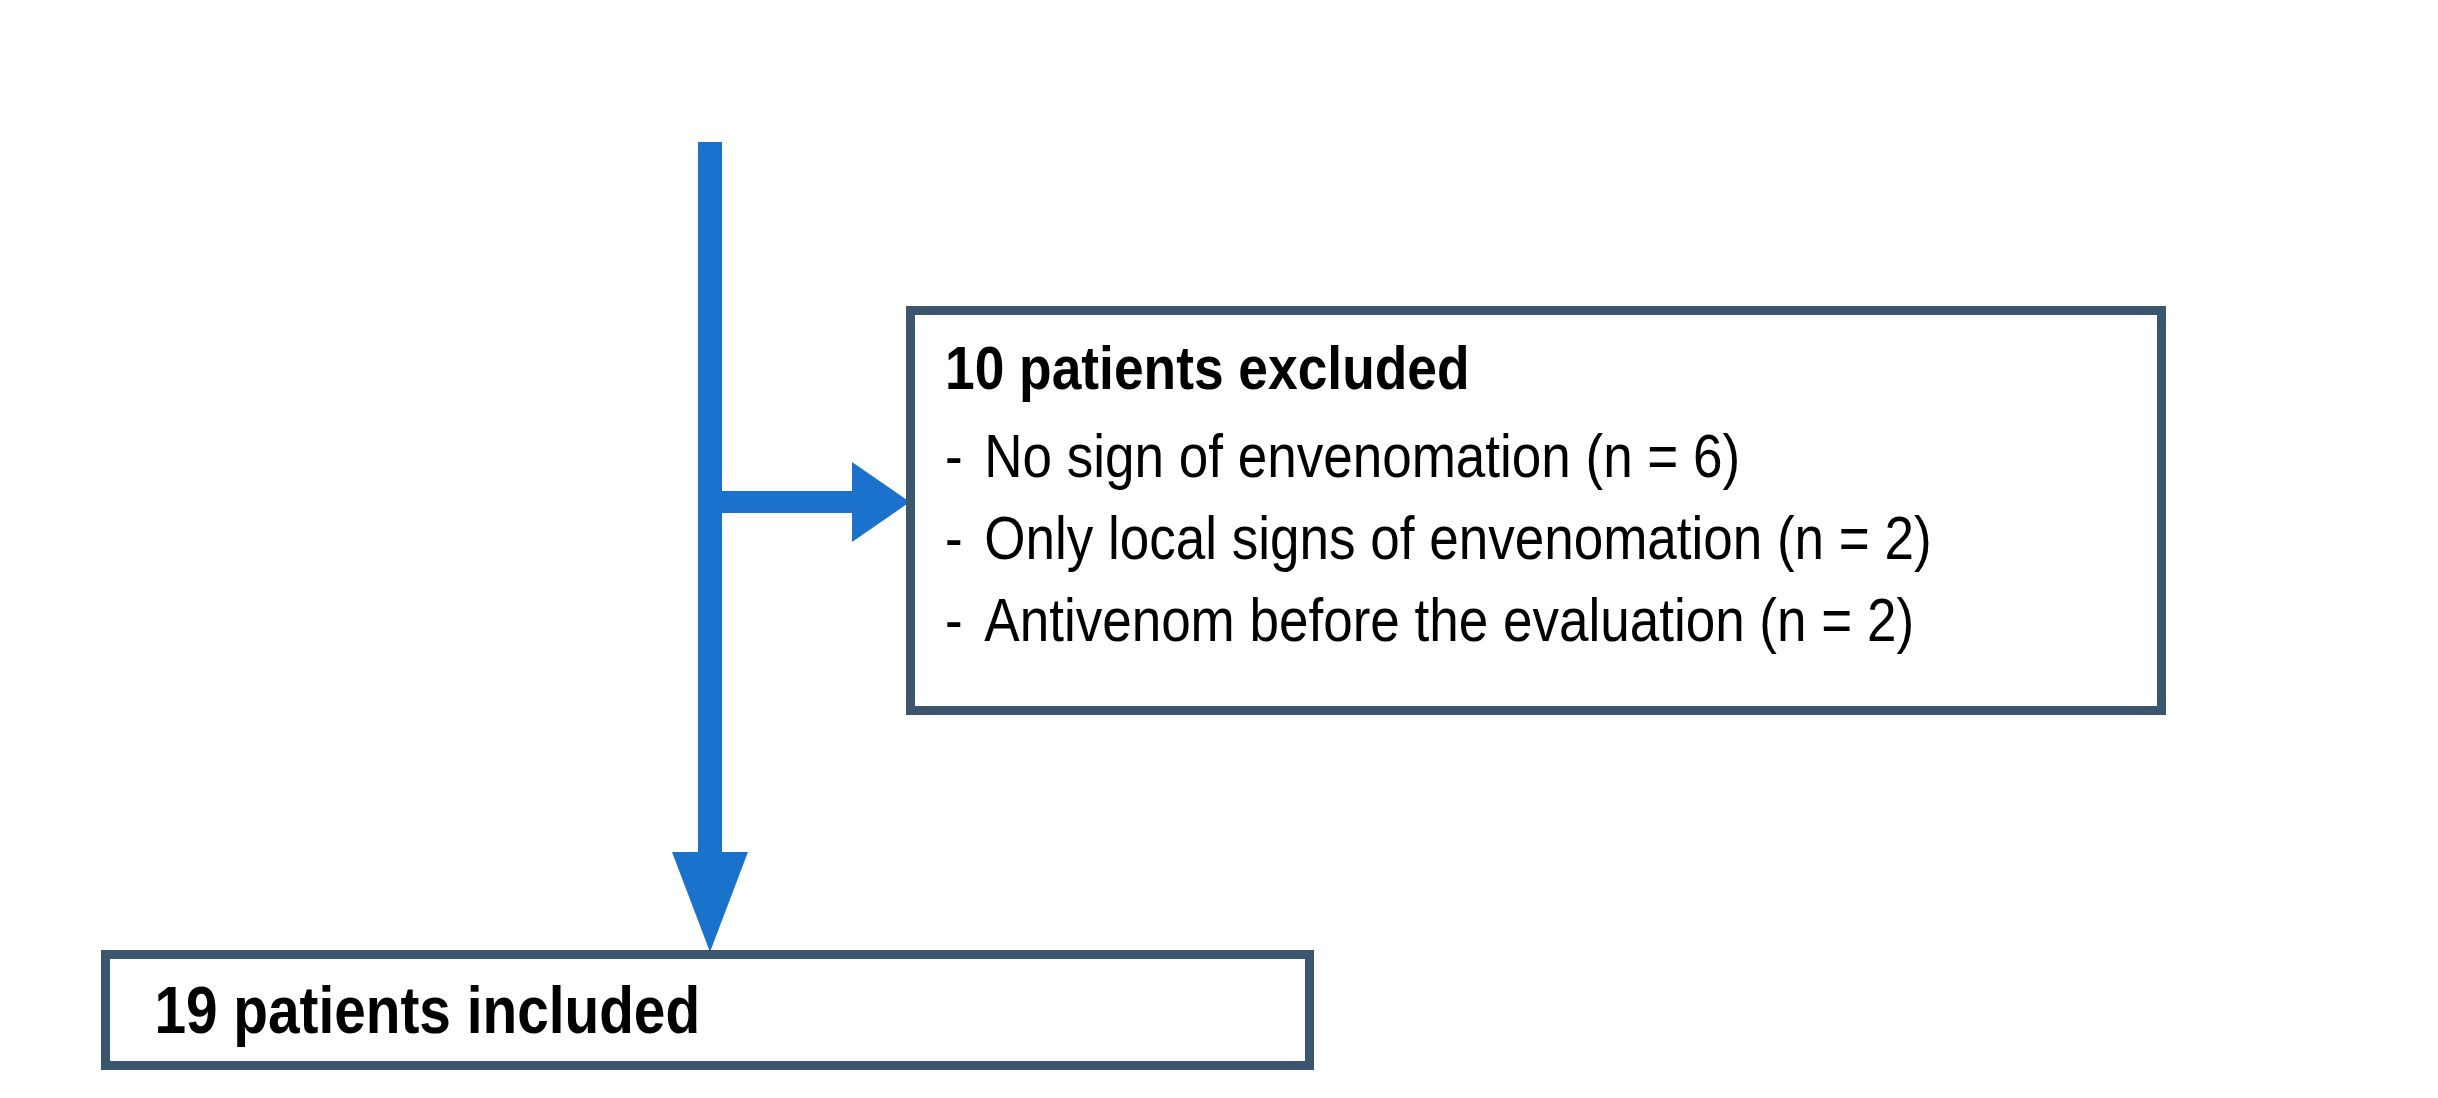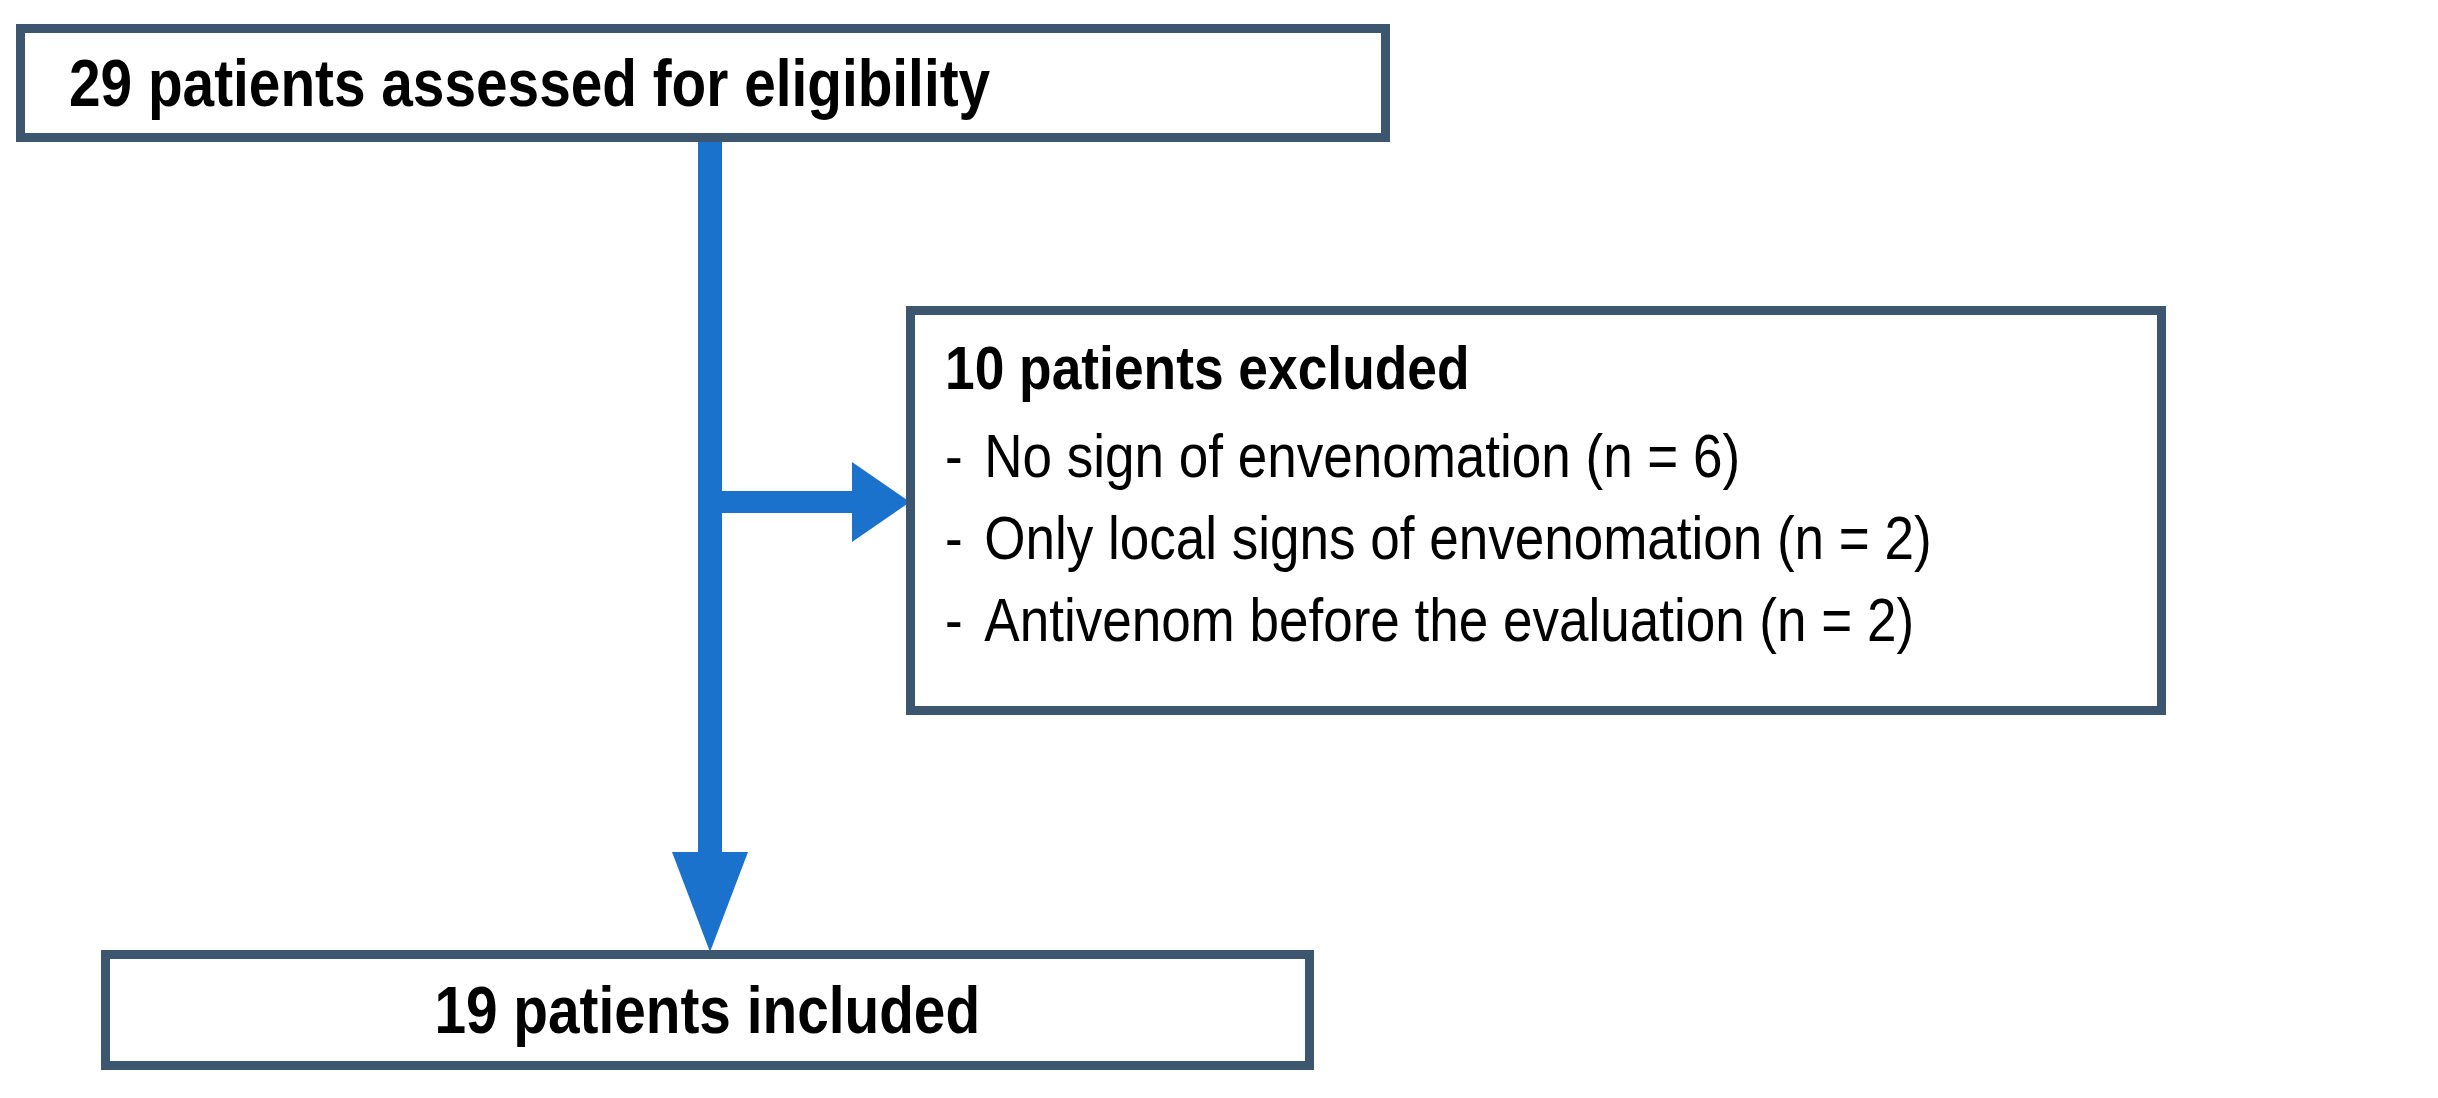--- a/index.html
+++ b/index.html
@@ -32,21 +32,21 @@
     top: 24px;
     width: 1374px;
     height: 118px;
     justify-content: flex-start;
   }
   #box-included {
     left: 101px;
     top: 950px;
     width: 1213px;
     height: 120px;
-    justify-content: center;
+    justify-content: flex-start;
   }
   #box-excluded {
     left: 906px;
     top: 306px;
     width: 1260px;
     height: 409px;
     align-items: flex-start;
     flex-direction: column;
     justify-content: flex-start;
   }
@@ -146,23 +146,20 @@
 </head>
 <body>
 
 <div id="flow-root">
 
   <div class="conn" id="vertical-shaft"></div>
   <div class="conn" id="down-arrow-head"></div>
   <div class="conn" id="horizontal-shaft"></div>
   <div class="conn" id="right-arrow-head"></div>
 
-  <div class="flow-box" id="box-assessed">
-    <span class="box-title">29 patients assessed for eligibility</span>
-  </div>
 
   <div class="flow-box" id="box-excluded">
     <div class="excluded-heading">10 patients excluded</div>
     <ul class="excluded-list">
       <li class="excluded-item">
         <span class="item-dash">-</span>
         <span class="item-text">No sign of envenomation (n = 6)</span>
       </li>
       <li class="excluded-item">
         <span class="item-dash">-</span>

